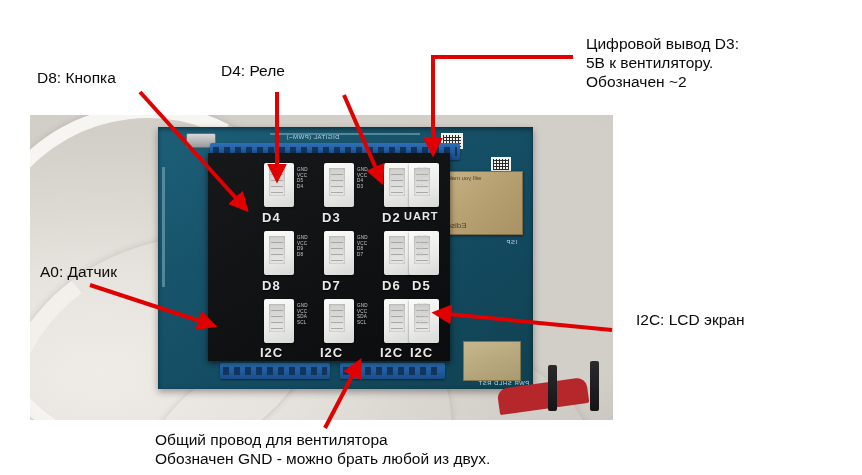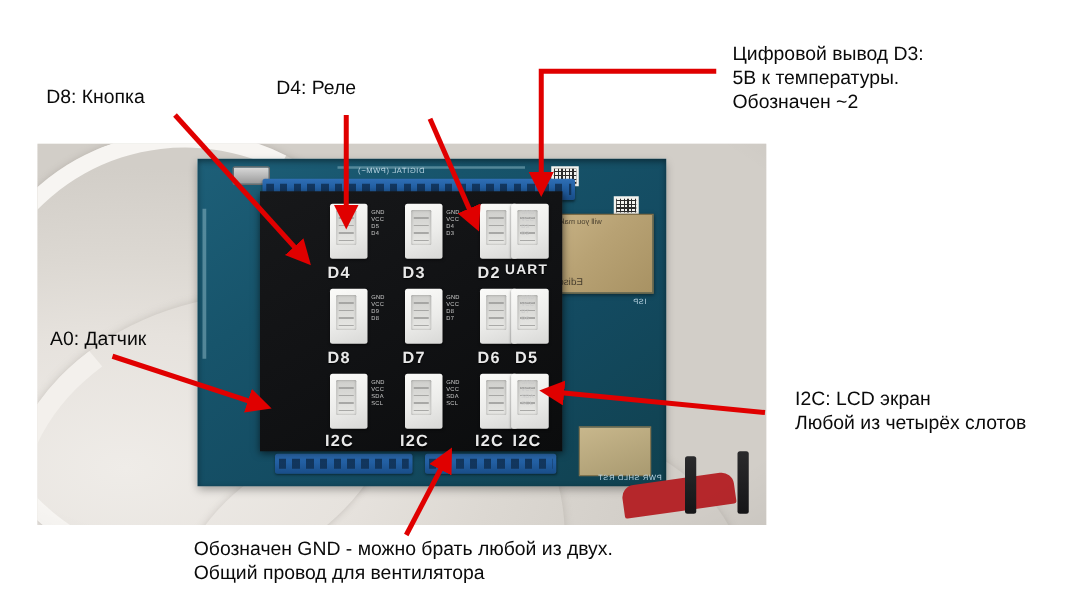--- a/index.html
+++ b/index.html
@@ -227,31 +227,30 @@
     <div>D8: Кнопка</div>
   </div>
 
   <div class="anno" style="left:221px;top:61px;">
     <div>D4: Реле</div>
   </div>
 
 
   <div class="anno" style="left:586px;top:34px;">
     <div>Цифровой вывод D3:</div>
-    <div>5В к температуры.</div>
+    <div>5В к вентилятору.</div>
     <div>Обозначен ~2</div>
   </div>
 
   <div class="anno" style="left:40px;top:262px;">
     <div>A0: Датчик</div>
   </div>
 
   <div class="anno" style="left:620px;top:310px;margin-left:16px;">
     <div>I2C: LCD экран</div>
-    <div>Любой из четырёх слотов</div>
   </div>
 
   <div class="anno" style="left:155px;top:430px;">
+    <div>Общий провод для вентилятора</div>
     <div>Обозначен GND - можно брать любой из двух.</div>
-    <div>Общий провод для вентилятора</div>
   </div>
 
 </div>
 
 </body></html>

